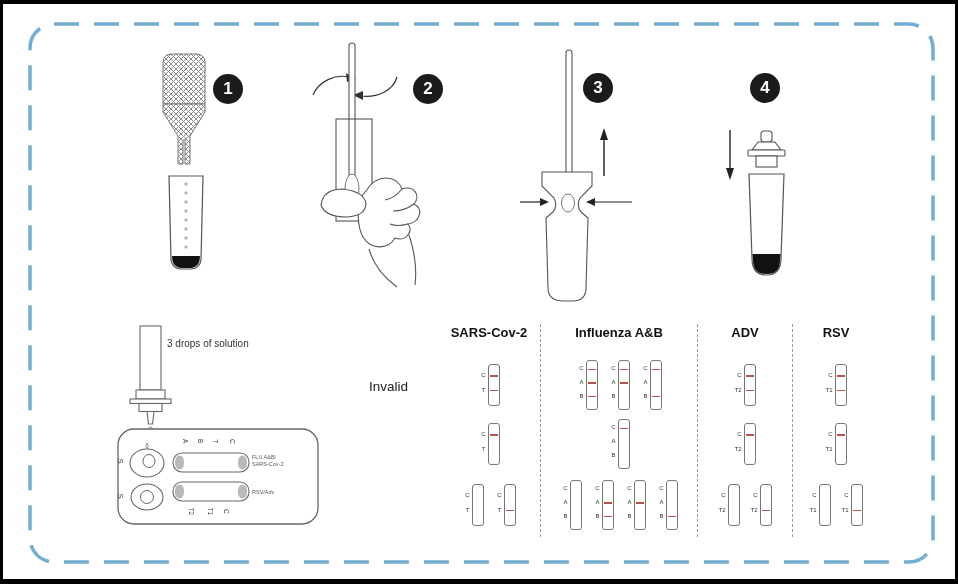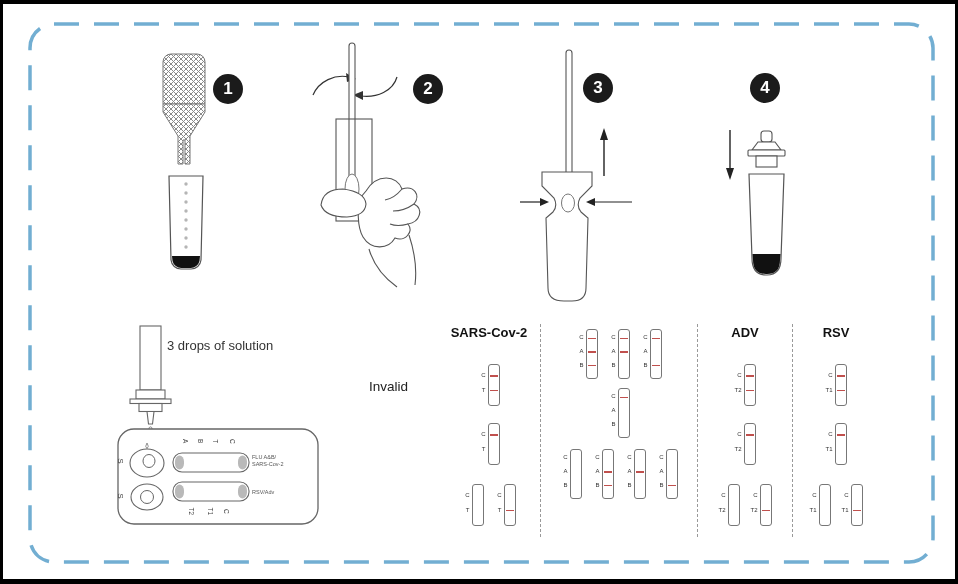--- a/index.html
+++ b/index.html
@@ -16,21 +16,21 @@
   .abs{position:absolute;}
   svg{display:block;}
   
   .badge{
     position:absolute;width:30px;height:30px;border-radius:50%;
     background:#1b1b1b;color:#fff;display:flex;align-items:center;justify-content:center;
     font-size:17px;font-weight:bold;
   }
   
   .sample-area{position:absolute;left:100px;top:312px;width:270px;height:222px;}
-  .drops-label{position:absolute;left:64px;top:22px;font-size:13px;color:#333;white-space:nowrap;}
+  .drops-label{position:absolute;left:64px;top:22px;font-size:10px;color:#333;white-space:nowrap;}
   .rot{transform:rotate(90deg);display:inline-block;}
   .well-s{position:absolute;font-size:8px;color:#444;line-height:1;}
   .marker{position:absolute;font-size:6.5px;color:#444;line-height:1;}
   .win-label{position:absolute;font-size:5.5px;color:#555;line-height:1.25;white-space:nowrap;}
   
   .results-area{position:absolute;left:356px;top:320px;width:520px;display:flex;}
   .row-labels{display:flex;flex-direction:column;width:80px;}
   .h-head{height:30px;}
   .h-pos{height:60px;}
   .h-neg{height:58px;}
@@ -240,20 +240,21 @@
                 <span class="strip-label" style="top: 25%;">C</span>
                 <span class="strip-label" style="top: 62%;">T</span>
               </div>
               <div class="strip-body" style="height: 42px;">
                 <div class="strip-line" style="top: 62%; background: rgb(192, 80, 77);"></div>
               </div>
             </div>
           </div>
         </div>
         <div class="results-column" style="width: 156px;">
+          <div class="col-header">Influenza A&amp;B</div>
           <div class="result-cell h-pos">
             <div class="strip">
               <div class="strip-labels" style="height: 50px;">
                 <span class="strip-label" style="top: 16%;">C</span>
                 <span class="strip-label" style="top: 44%;">A</span>
                 <span class="strip-label" style="top: 72%;">B</span>
               </div>
               <div class="strip-body" style="height: 50px;">
                 <div class="strip-line" style="top: 16%; background: rgb(192, 80, 77);"></div>
                 <div class="strip-line" style="top: 44%; background: rgb(192, 80, 77);"></div>

